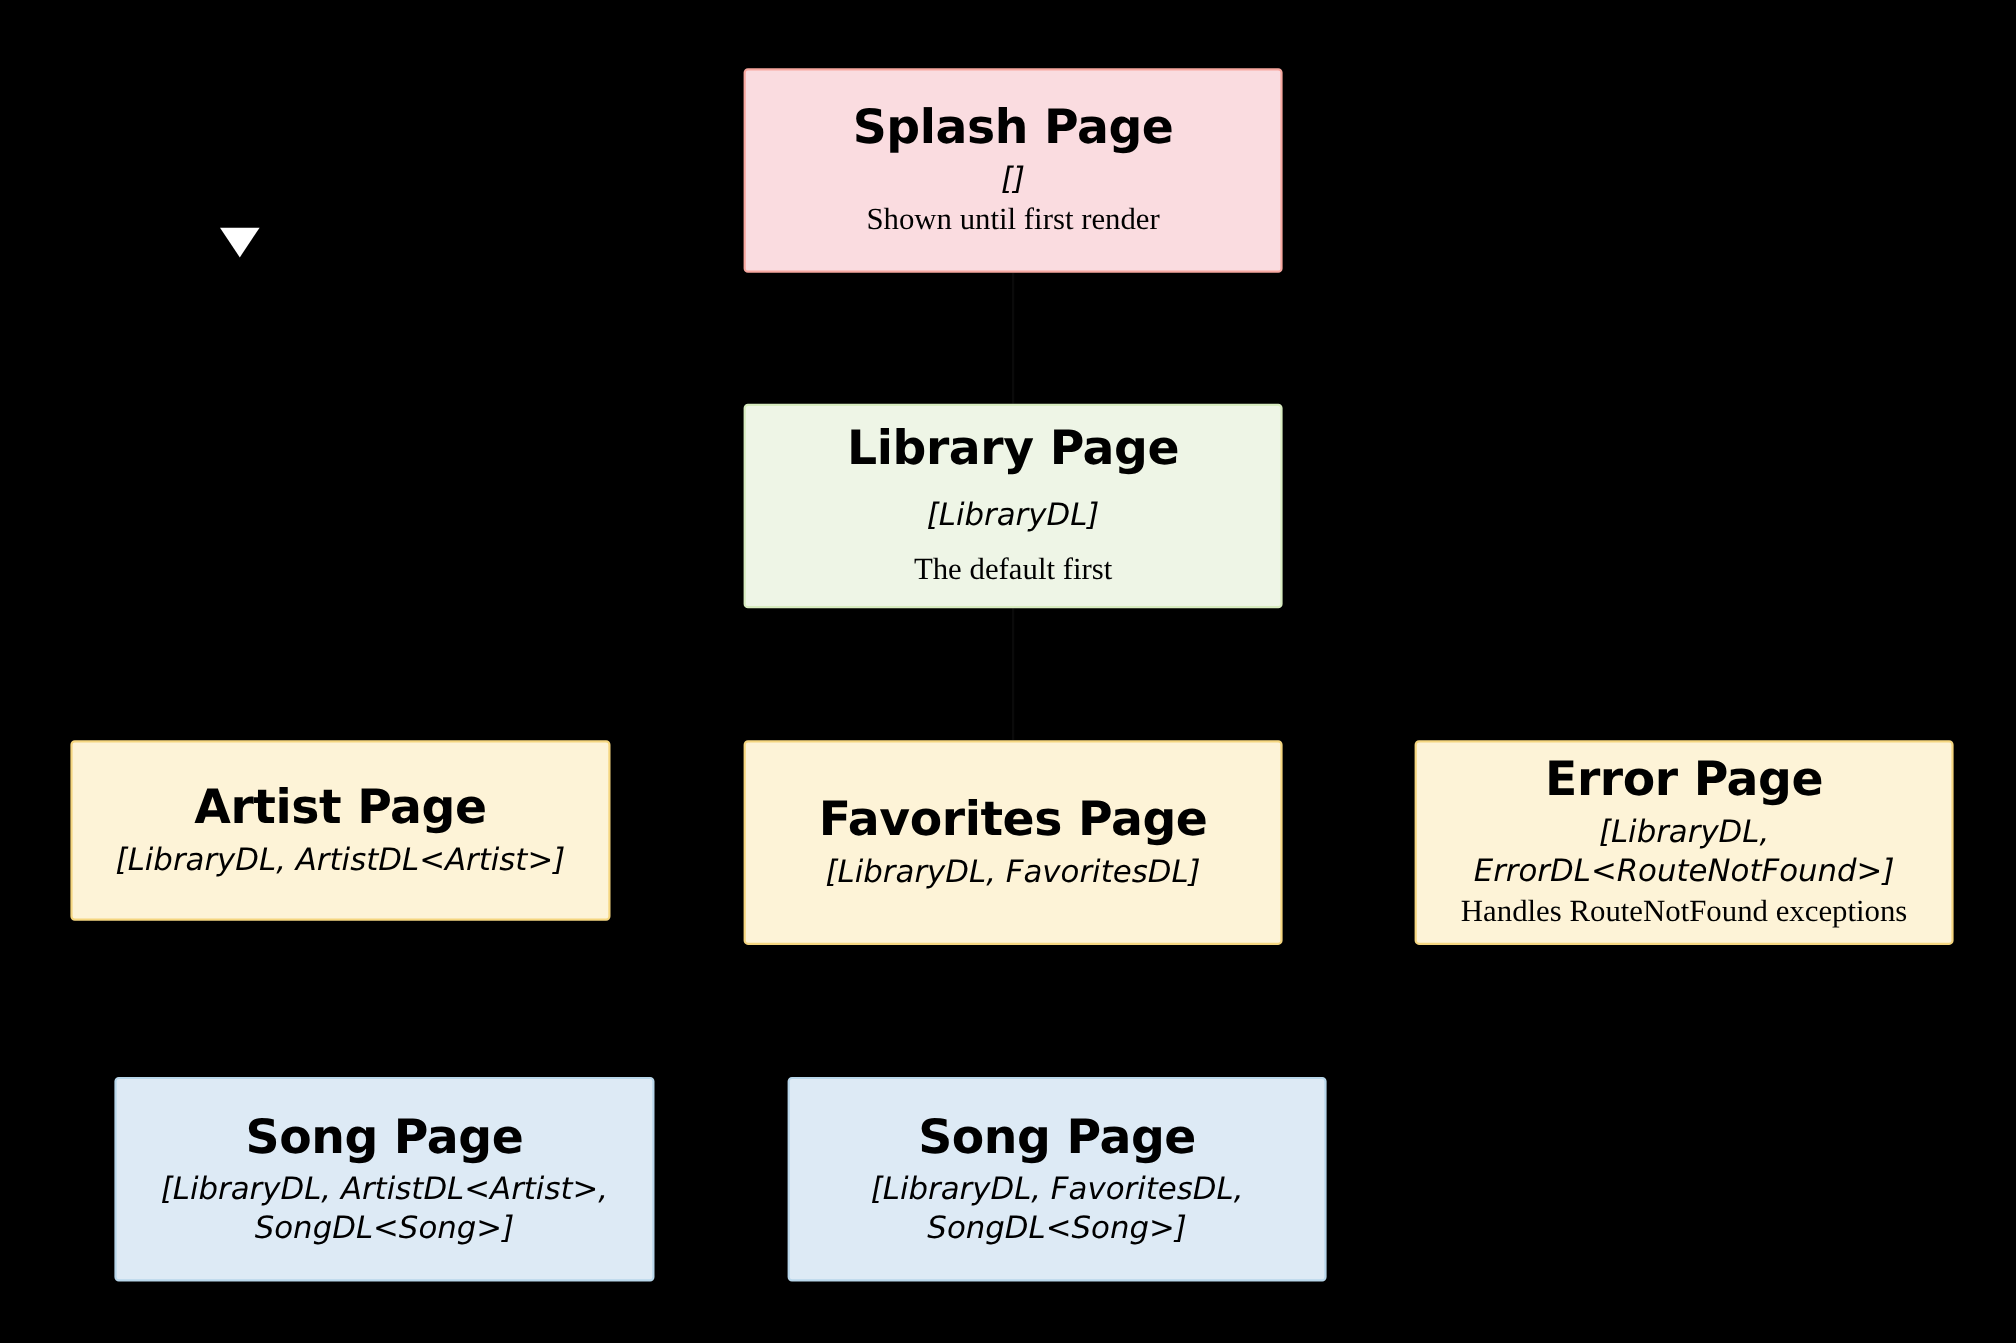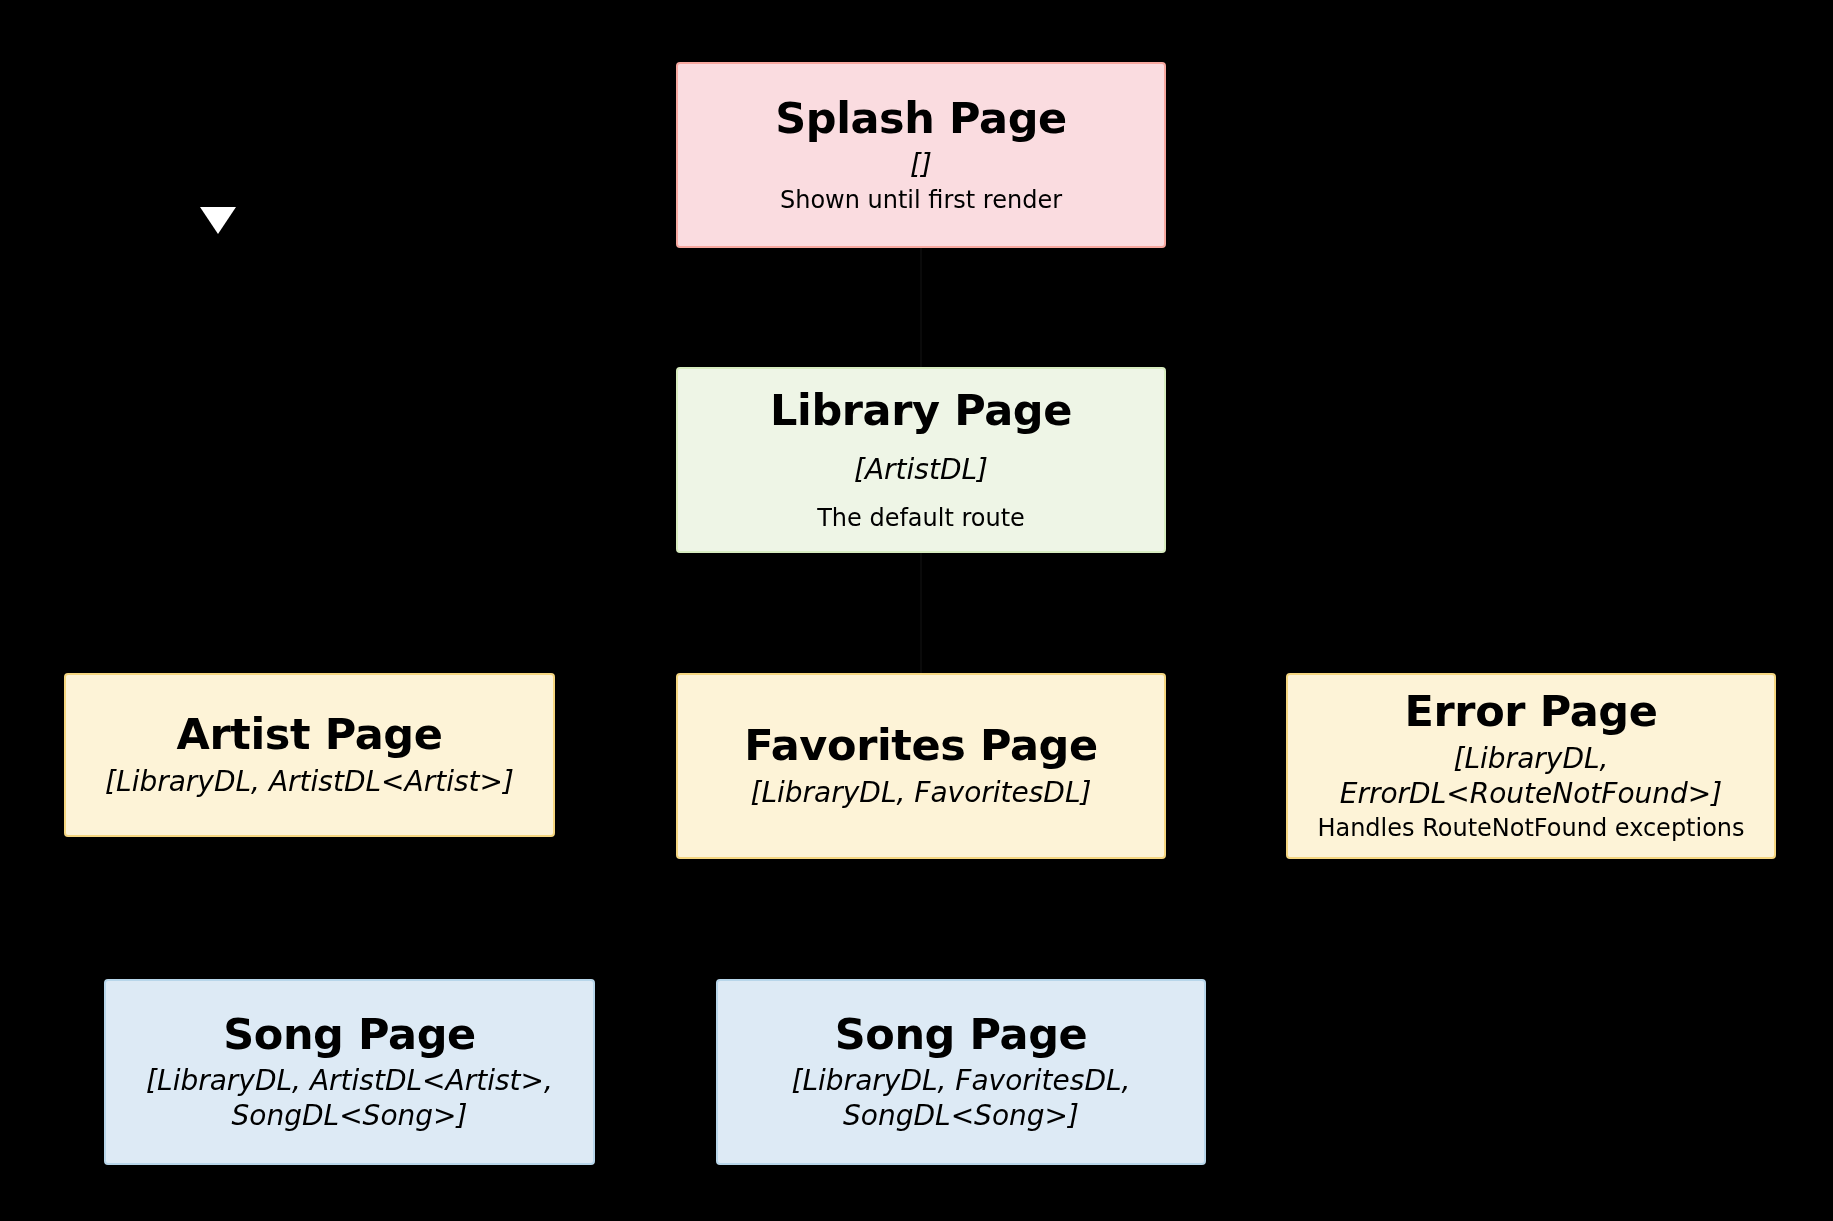--- a/index.html
+++ b/index.html
@@ -43,24 +43,25 @@
     white-space: nowrap;
   }
   .node-deps {
     font-size: 28px;
     font-style: italic;
     line-height: 1.26;
     margin-top: 6px;
     white-space: pre-line;
   }
   .node-note {
-    font-size: 24px;
+    font-size: 28px;
     line-height: 1.26;
     margin-top: 2px;
     white-space: pre-line;
+    font-family: Liberation Serif, serif;
   }
 
   
   .v-pink   { background: #fadce0; border-color: #f7a8a0; }
   .v-green  { background: #eef5e6; border-color: #d8ecc0; gap: 13px; }
   .v-yellow { background: #fdf3d7; border-color: #f5d680; }
   .v-blue   { background: #ddeaf5; border-color: #b8d6ea; margin-left: 40px; }
 
   
   #node-splash    { left: 676px;  top: 62px;   width: 490px; height: 186px; }
@@ -102,22 +103,22 @@
   <div class="edge" id="edge-library-artist"></div>
 
   <div class="node v-pink" id="node-splash">
     <div class="node-title">Splash Page</div>
     <div class="node-deps">[]</div>
     <div class="node-note">Shown until first render</div>
   </div>
 
   <div class="node v-green" id="node-library">
     <div class="node-title">Library Page</div>
-    <div class="node-deps">[ArtistDL]</div>
-    <div class="node-note">The default route</div>
+    <div class="node-deps">[LibraryDL]</div>
+    <div class="node-note">The default first</div>
   </div>
 
   <div class="node v-yellow" id="node-artist">
     <div class="node-title">Artist Page</div>
     <div class="node-deps">[LibraryDL, ArtistDL&lt;Artist&gt;]</div>
   </div>
 
   <div class="node v-yellow" id="node-error">
     <div class="node-title">Error Page</div>
     <div class="node-deps">[LibraryDL, ErrorDL&lt;RouteNotFound&gt;]</div>

